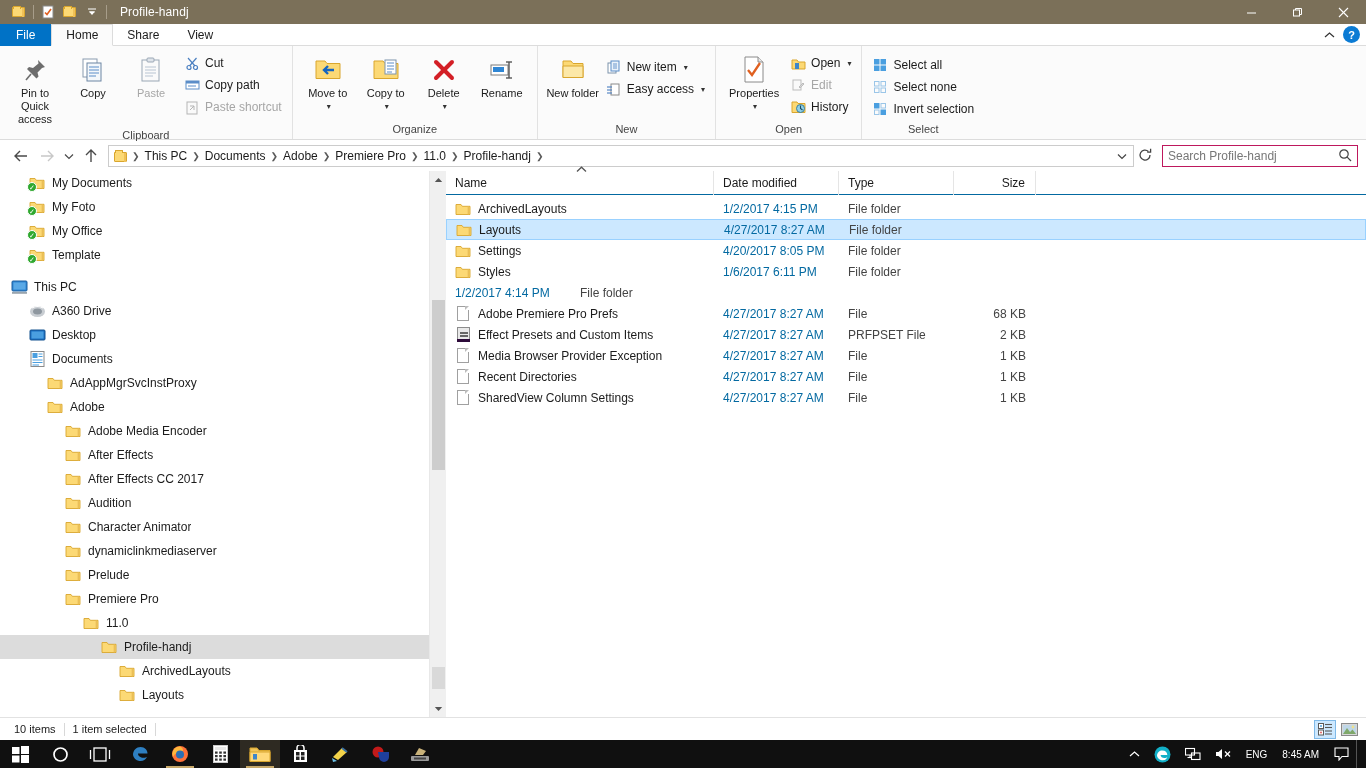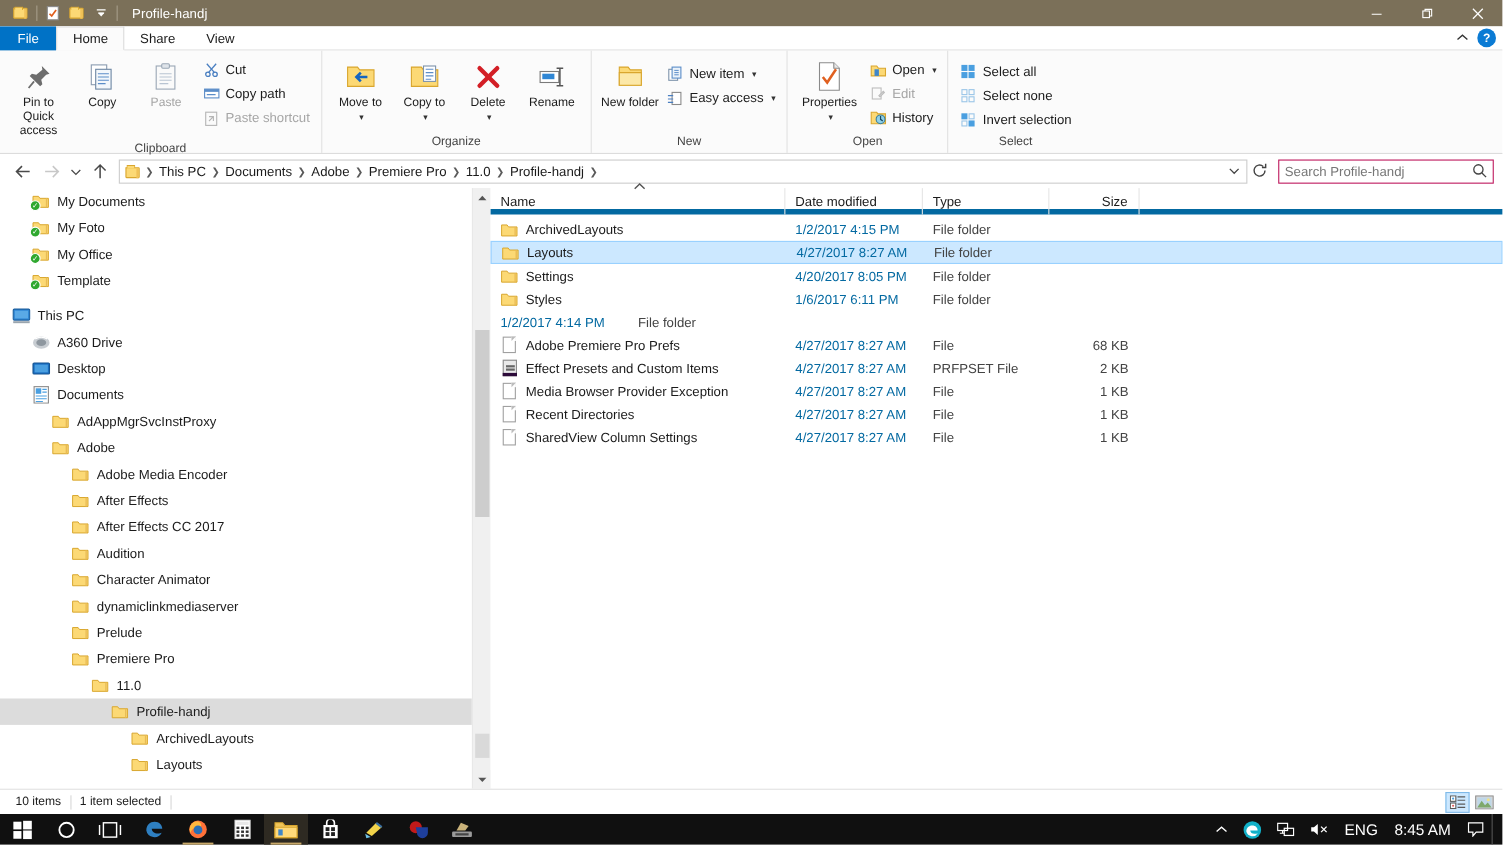--- a/index.html
+++ b/index.html
@@ -167,22 +167,22 @@
   .vs-thumb {
     position: absolute; left: 2px; width: 13px; background: #cdcdcd;
   }
   .vs-thumb2 {
     position: absolute; left: 2px; width: 13px; background: #cdcdcd;
   }
 
   
   .filepane { flex: 1; position: relative; background: #fff; }
   .colhdr {
-    height: 24px; display: flex; align-items: flex-start;
-    border-bottom: 5px solid #0369a1; background: #fff; position: relative;
+    height: 24px; display: flex; align-items: center;
+    border-bottom: 1px solid #0369a1; background: #fff; position: relative;
   }
   .col {
     height: 24px; display: flex; align-items: center; font-size: 12px; color: #1b1b1b;
     padding-left: 9px; border-right: 1px solid #e5e5e5; position: relative;
   }
   .col.c-name { width: 268px; }
   .col.c-date { width: 125px; }
   .col.c-type { width: 115px; }
   .col.c-size { width: 82px; justify-content: flex-end; padding-right: 10px; padding-left: 0; }
   .sortcaret {
@@ -243,21 +243,21 @@
     position: relative;
   }
   .tb-item.active { background: #2e2a22; }
   .tb-item.active::after, .tb-item.run::after {
     content: ""; position: absolute; bottom: 0; left: 6px; width: 28px; height: 2px;
     background: #c8a96a;
   }
   .tb-item.run::after { background: #c8a96a; }
   .tray {
     margin-left: auto; display: flex; align-items: center; height: 28px;
-    color: #fff; font-size: 14px; padding-right: 4px;
+    color: #fff; font-size: 10px; padding-right: 4px;
   }
   .tray-i { padding: 0 7px; display: flex; align-items: center; justify-content: center; height: 28px; }
   .tray-clock { padding: 0 8px; white-space: nowrap; }
   .showdesk { width: 6px; height: 28px; border-left: 1px solid #555; }
 </style>
 </head>
 <body>
 
 <div id="app">
 

